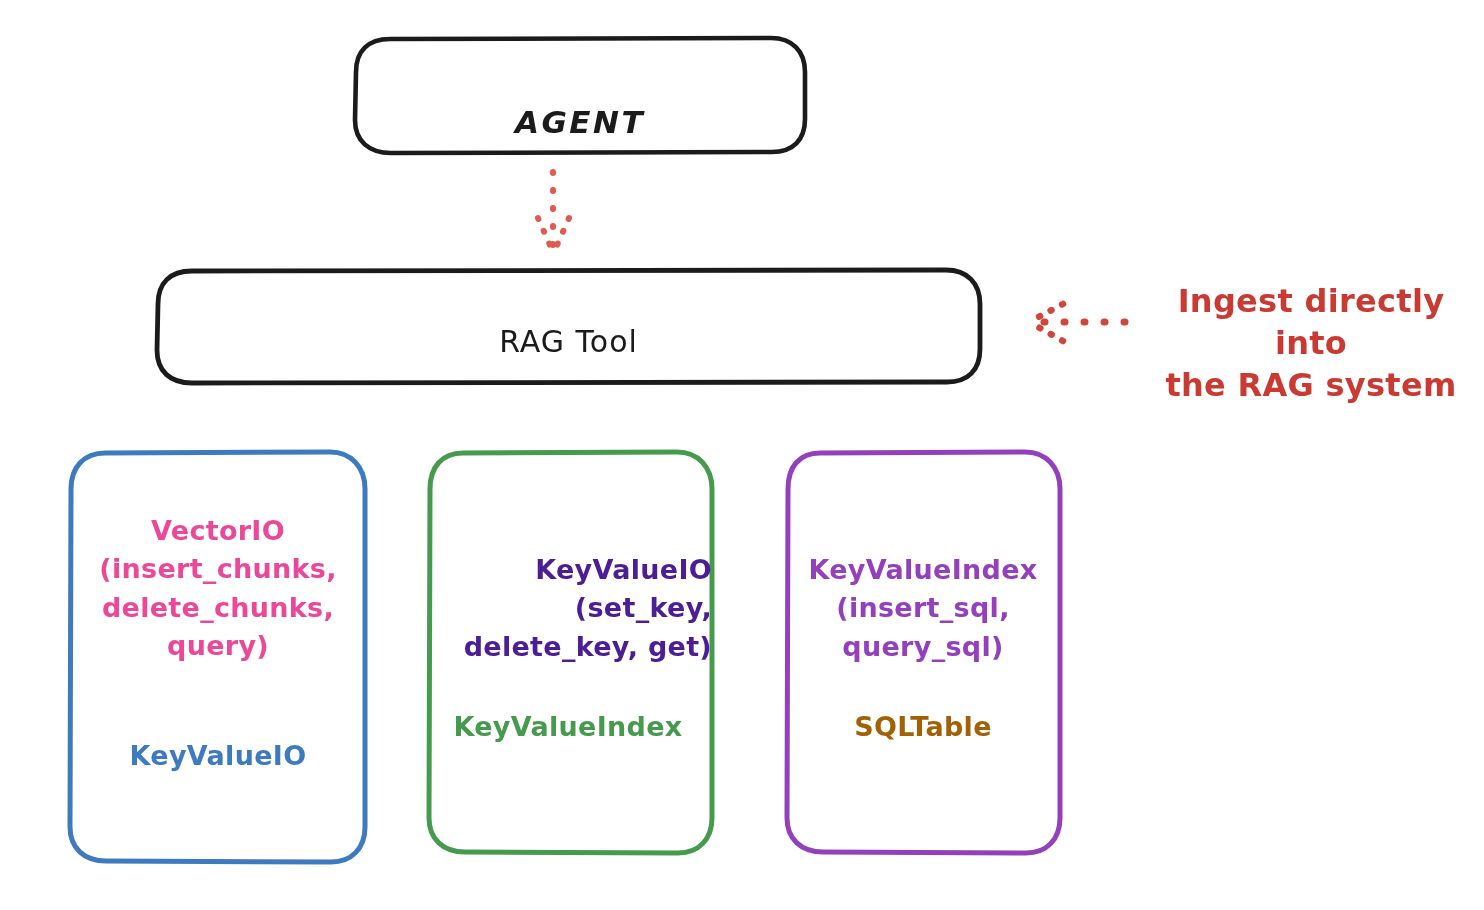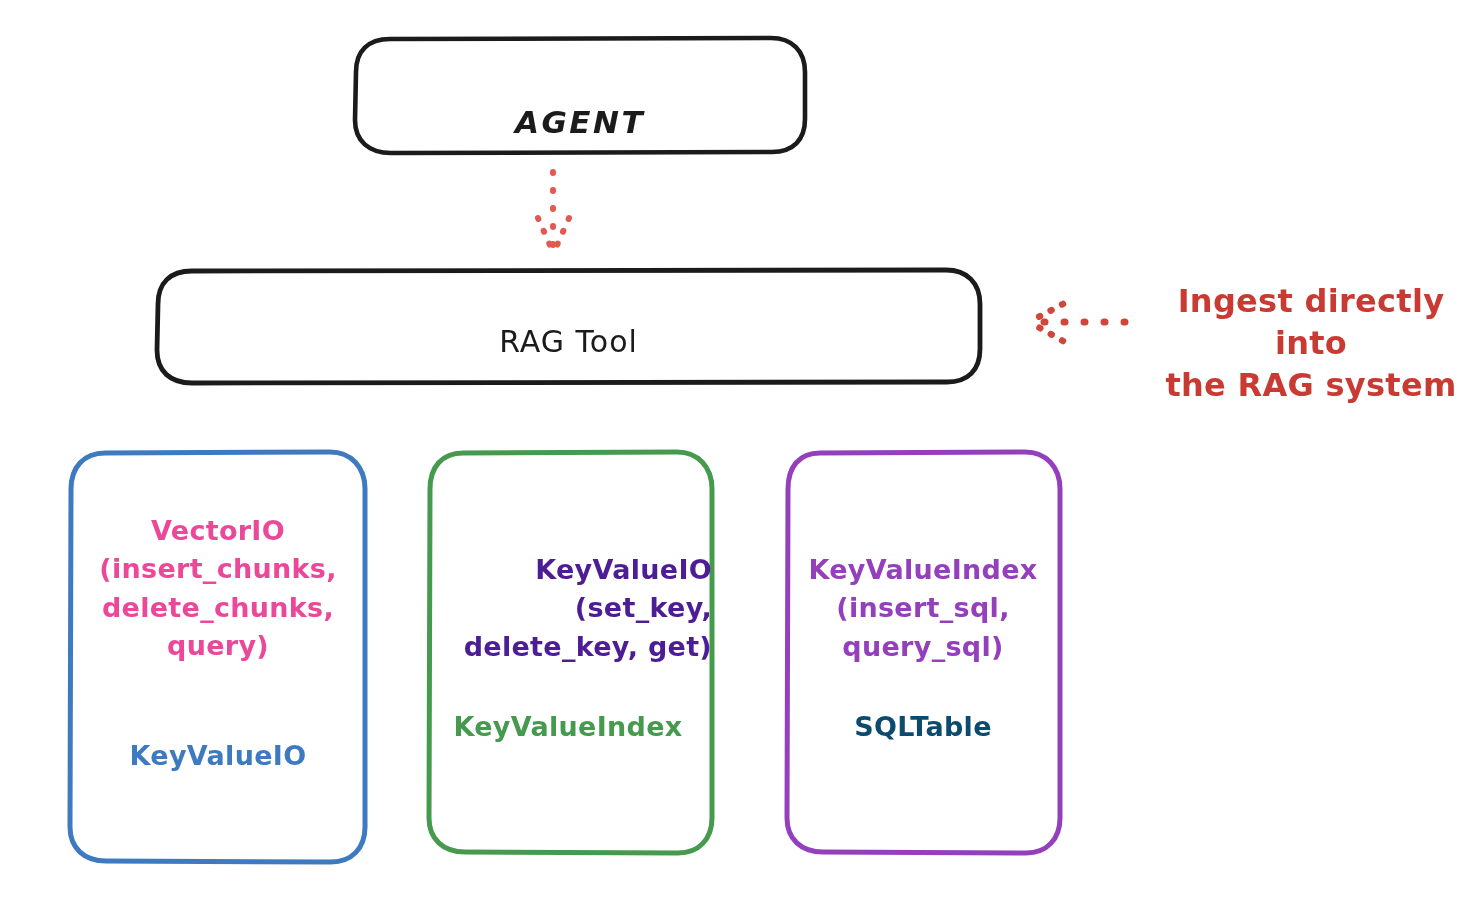--- a/index.html
+++ b/index.html
@@ -75,21 +75,21 @@
     font-weight: 600;
     font-size: 27px;
     letter-spacing: 0.3px;
   }
 
   #vector-text   { left: 72px;  top: 512px; width: 292px; color: #ec4899; }
   #vector-sub    { left: 72px;  top: 740px; width: 292px; color: #3d7ac0; }
   #kv-text       { left: 424px; top: 551px; width: 288px; color: #4c1d95; text-align: right; }
   #kv-sub        { left: 424px; top: 711px; width: 288px; color: #469a4e; }
   #rel-text      { left: 787px; top: 551px; width: 272px; color: #9440bd; }
-  #rel-sub       { left: 787px; top: 711px; width: 272px; color: #0c4a6e; }
+  #rel-sub       { left: 787px; top: 711px; width: 272px; color: #a16207; }
 
   
   #ingest-note {
     position: absolute;
     left: 1146px;
     top: 280px;
     width: 330px;
     font-family: "DejaVu Sans", sans-serif;
     font-weight: 600;
     font-size: 32px;

